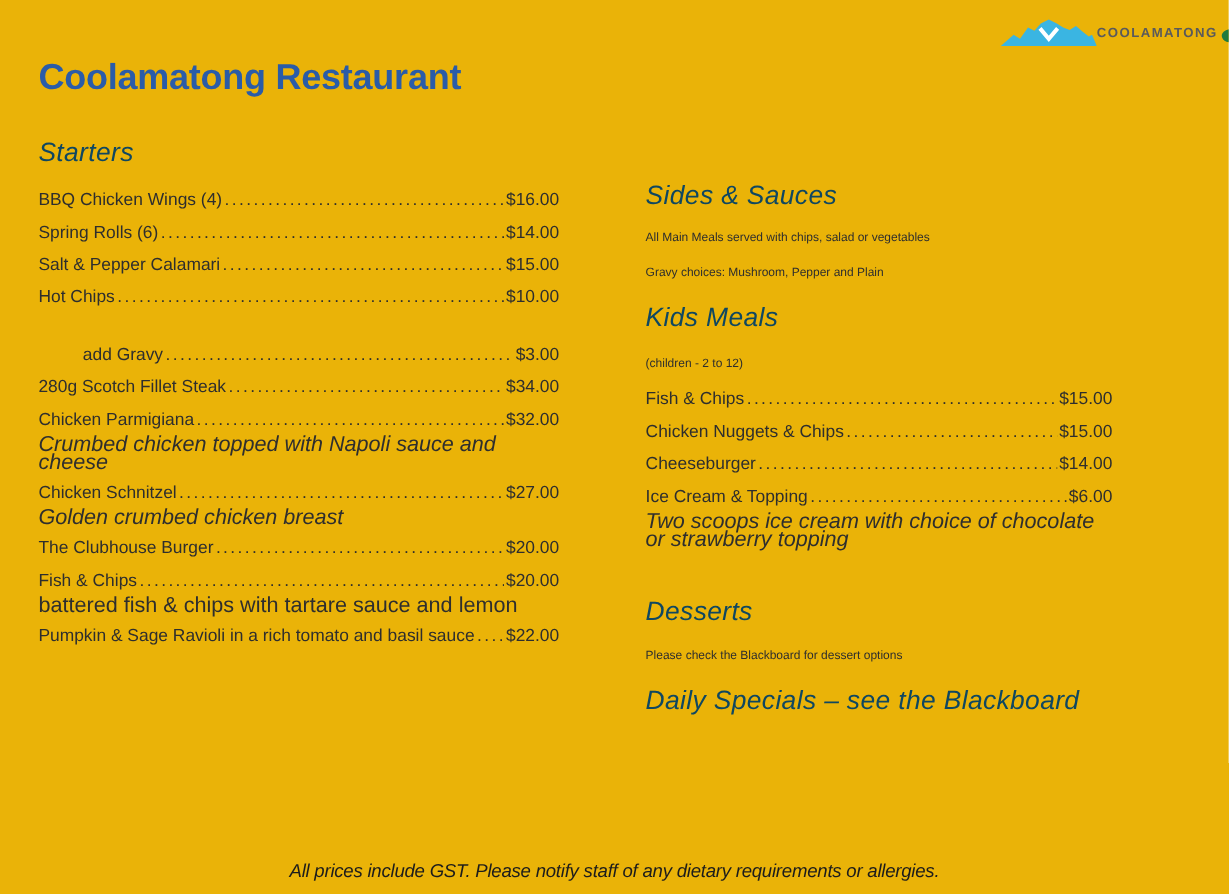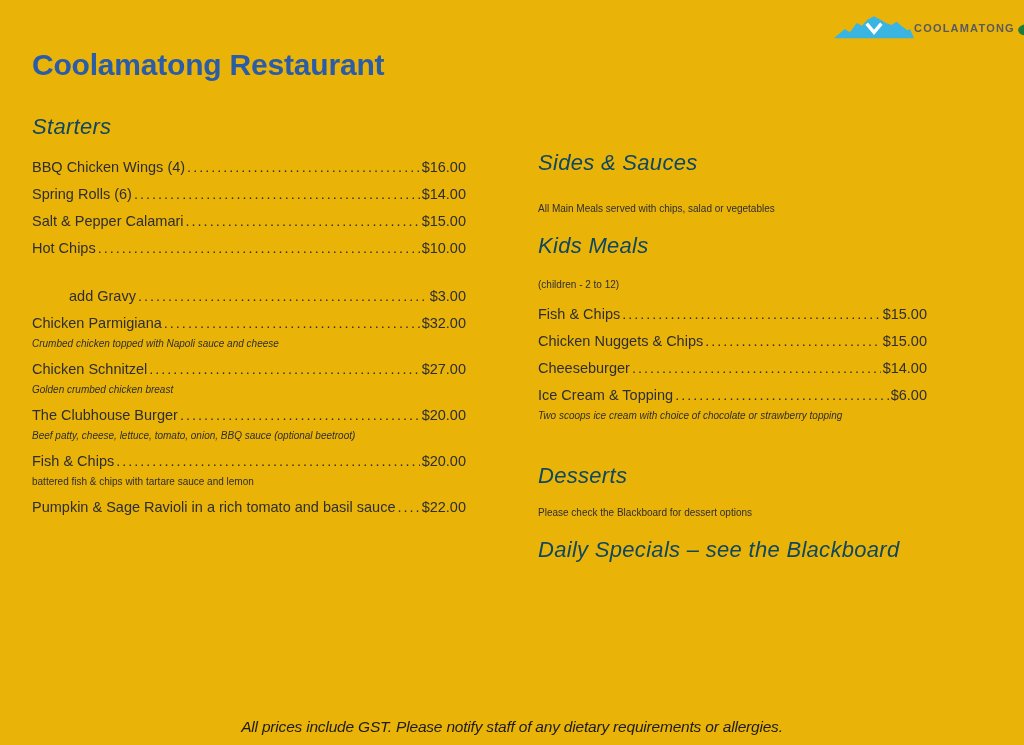--- a/index.html
+++ b/index.html
@@ -67,21 +67,21 @@
   .section-heading {
     font-style: italic;
     font-weight: 400;
     color: #0f4761;
     font-size: 22px;
     line-height: 30px;
     letter-spacing: 0.3px;
   }
   .h-starters { margin-bottom: 17px; }
   .h-dinner   { margin-top: 33px; margin-bottom: 14px; }
-  .h-sides    { margin-bottom: 22px; font-style: italic; }
+  .h-sides    { margin-bottom: 12px; font-style: italic; }
   .h-kids     { margin-top: 14px; margin-bottom: 15px; }
   .h-desserts { margin-top: 38px; margin-bottom: 13px; }
   .h-specials {
     font-size: 22px;
     line-height: 33px;
     white-space: nowrap;
   }
 
   
   .mrow {
@@ -100,21 +100,21 @@
     margin: 0 2px;
     letter-spacing: 2px;
   }
   .dots::after {
     content: "....................................................................................................................................................";
   }
   .price { white-space: nowrap; }
   .indent { padding-left: 37px; margin-top: 31px; }
 
   .desc {
-    font-size: 10px;
+    font-size: 18px;
     line-height: 15px;
     margin: -6px 0 10px;
     color: #2e2e2e;
   }
   .it { font-style: italic; }
 
   .note {
     font-size: 10px;
     line-height: 17px;
     margin-bottom: 12px;
@@ -186,59 +186,64 @@
       <span class="price">$10.00</span>
     </div>
     <div class="mrow indent">
       <span class="iname">add Gravy</span>
       <span class="dots"></span>
       <span class="price">$3.00</span>
     </div>
 
 
     <div class="mrow">
+      <span class="iname">280g Scotch Fillet Steak</span>
+      <span class="dots"></span>
+      <span class="price">$34.00</span>
+    </div>
+    <div class="mrow">
       <span class="iname">Chicken Parmigiana</span>
       <span class="dots"></span>
       <span class="price">$32.00</span>
     </div>
     <div class="desc it">Crumbed chicken topped with Napoli sauce and cheese</div>
 
     <div class="mrow">
       <span class="iname">Chicken Schnitzel</span>
       <span class="dots"></span>
       <span class="price">$27.00</span>
     </div>
     <div class="desc it">Golden crumbed chicken breast</div>
 
     <div class="mrow">
       <span class="iname">The Clubhouse Burger</span>
       <span class="dots"></span>
       <span class="price">$20.00</span>
     </div>
-    <div class="desc it">Beef patty, cheese, lettuce, tomato, onion, BBQ sauce (optional beetroot)</div>
 
     <div class="mrow">
       <span class="iname">Fish &amp; Chips</span>
       <span class="dots"></span>
       <span class="price">$20.00</span>
     </div>
     <div class="desc">battered fish &amp; chips with tartare sauce and lemon</div>
 
     <div class="mrow">
       <span class="iname">Pumpkin &amp; Sage Ravioli in a rich tomato and basil sauce</span>
       <span class="dots"></span>
       <span class="price">$22.00</span>
     </div>
 
   </div>
 
   <div class="right-col">
 
     <div class="section-heading h-sides">Sides &amp; Sauces</div>
     <div class="note">All Main Meals served with chips, salad or vegetables</div>
+    <div class="note note-gap">Gravy choices:  Mushroom, Pepper and Plain</div>
 
     <div class="section-heading h-kids">Kids Meals</div>
     <div class="note kids-age">(children - 2 to 12)</div>
 
     <div class="rc-rows">
       <div class="mrow">
         <span class="iname">Fish &amp; Chips</span>
         <span class="dots"></span>
         <span class="price">$15.00</span>
       </div>

